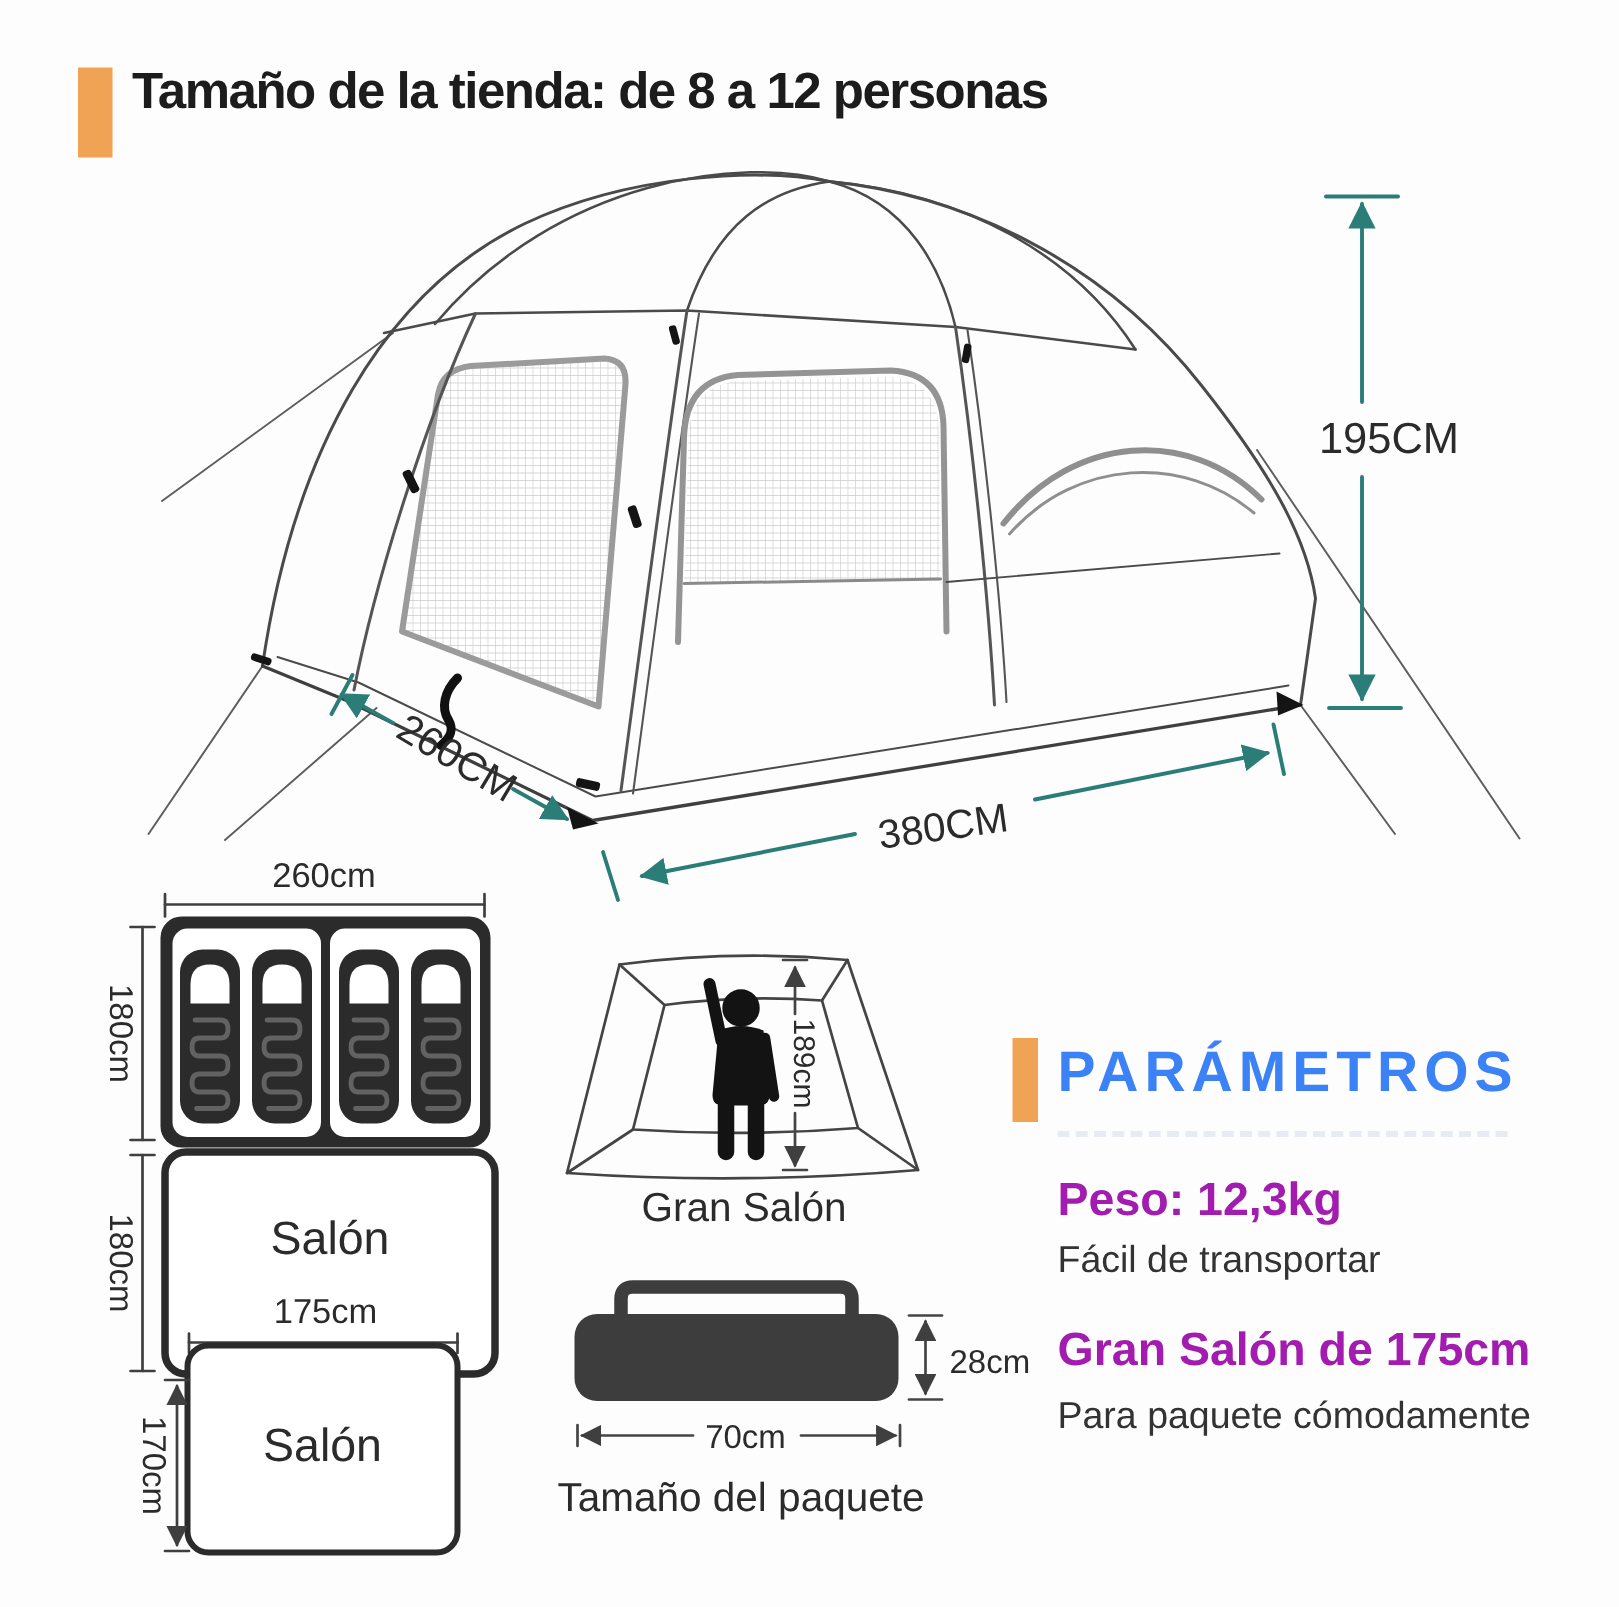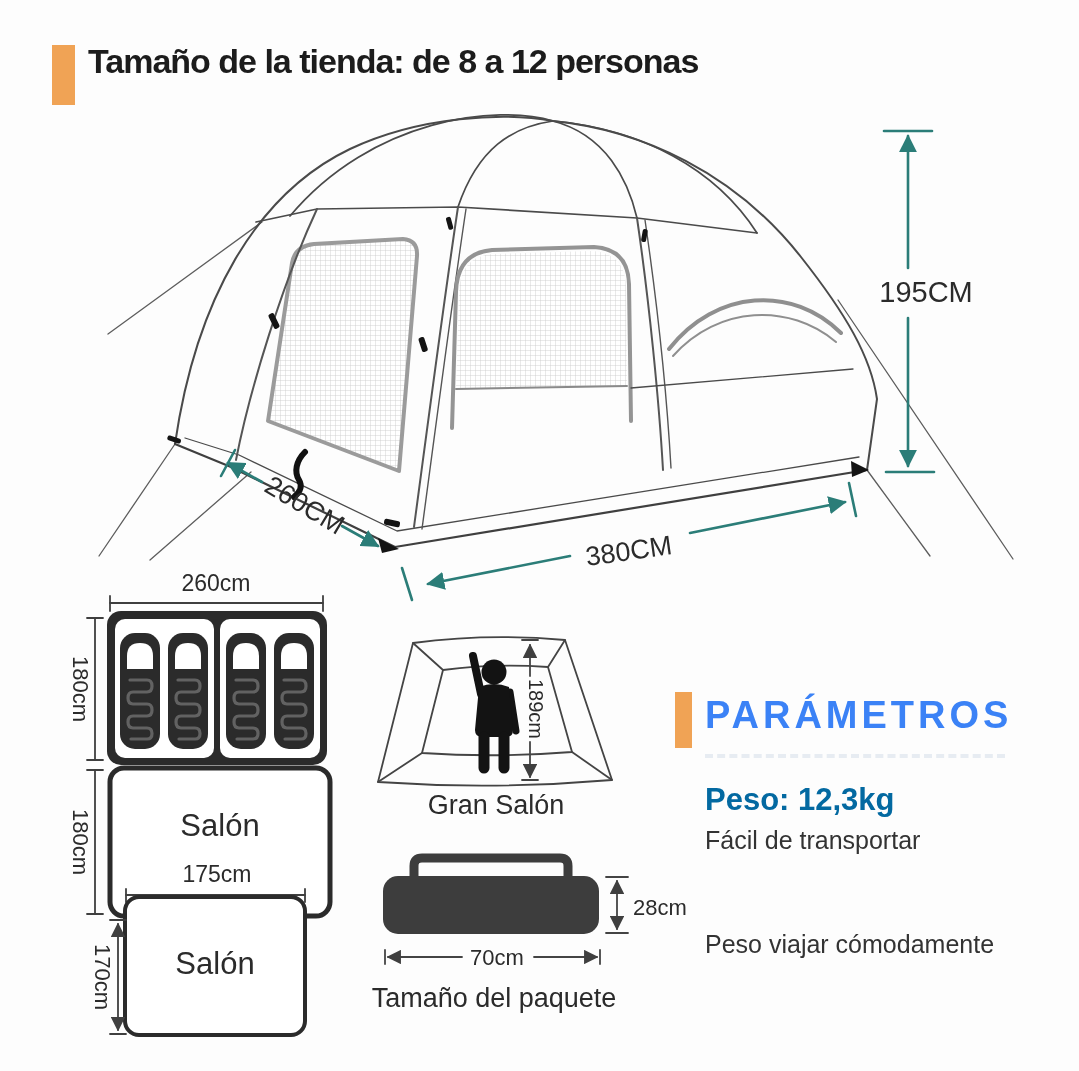--- a/index.html
+++ b/index.html
@@ -20,21 +20,21 @@
   #parameters { position:absolute; left:675px; top:690px; width:404px; height:300px; }
   #param-accent { position:absolute; left:0; top:2px; width:17px; height:56px; background:#f0a355; }
   #param-heading {
     position:absolute; left:30px; top:4px; margin:0;
     font-size:38px; font-weight:600; letter-spacing:4px; color:#3b82f6; white-space:nowrap;
   }
   #param-underline {
     position:absolute; left:30px; top:64px; width:300px; height:0;
     border-top:4px dashed #dfe6ee; opacity:.7;
   }
-  .param-title { position:absolute; left:30px; margin:0; font-size:31px; font-weight:700; color:#0369a1; white-space:nowrap; }
+  .param-title { position:absolute; left:30px; margin:0; font-size:31px; font-weight:700; color:#a21caf; white-space:nowrap; }
   .param-sub   { position:absolute; left:30px; margin:0; font-size:25px; font-weight:400; color:#333; white-space:nowrap; }
   #param-weight-title { top:92px; }
   #param-weight-sub   { top:136px; }
   #param-salon-title  { top:192px; }
   #param-salon-sub    { top:240px; }
 </style>
 </head>
 <body>
 
 <div class="accent-bar" id="title-bar"></div>
@@ -240,14 +240,15 @@
     <text x="494" y="1007" text-anchor="middle" font-size="27" stroke="none">Tamaño del paquete</text>
   </g>
 </svg>
 
 <div id="parameters">
   <div id="param-accent"></div>
   <h2 id="param-heading">PARÁMETROS</h2>
   <div id="param-underline"></div>
   <p class="param-title" id="param-weight-title">Peso: 12,3kg</p>
   <p class="param-sub" id="param-weight-sub">Fácil de transportar</p>
-  <p class="param-sub" id="param-salon-sub">Peso viajar cómodamente</p>
+  <p class="param-title" id="param-salon-title">Gran Salón de 175cm</p>
+  <p class="param-sub" id="param-salon-sub">Para paquete cómodamente</p>
 </div>
 
 </body></html>

